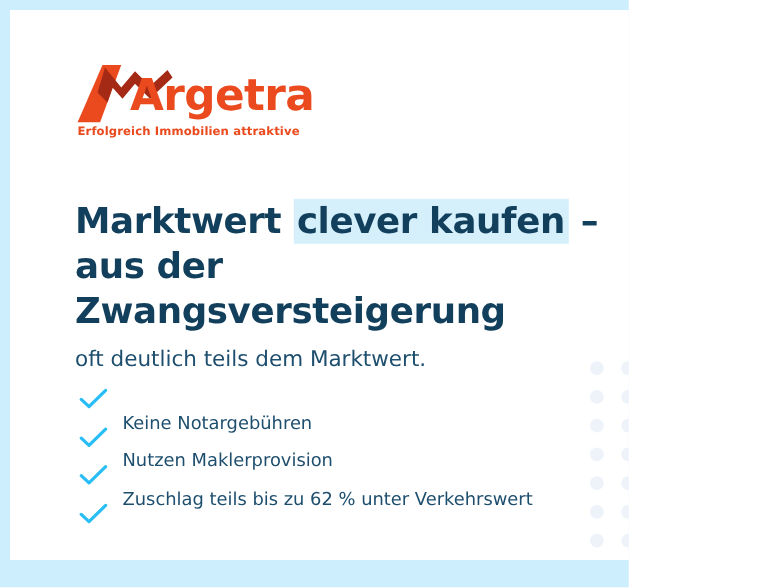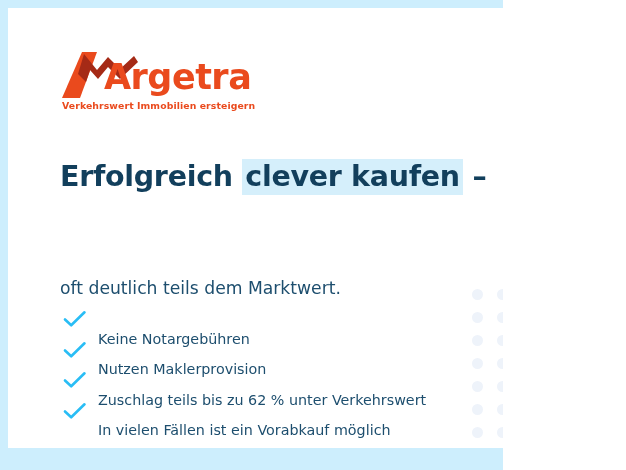--- a/index.html
+++ b/index.html
@@ -204,27 +204,28 @@
     <div id="logo">
       <span id="logo-mark">
         <svg width="80" height="46" viewBox="0 0 80 46" xmlns="http://www.w3.org/2000/svg">
 
           <polygon points="22,0 37,0 20,46 2,46" fill="#ea4a1d"></polygon>
 
           <polygon points="24,2 37,18 48,5 60,17 74,4 78,10 60,27 48,15 38,27 30,18 26,30 18,22" fill="#a52a16"></polygon>
         </svg>
       </span>
       <span id="logo-word">Argetra</span>
-      <span id="logo-tagline">Verkehrswert Immobilien ersteigern</span>
+      <span id="logo-tagline">Erfolgreich Immobilien attraktive</span>
     </div>
 
 
     <h1 id="headline">
-      <span><span>Erfolgreich </span><span class="hl">clever kaufen</span><span> –</span></span>
+      <span><span>Marktwert </span><span class="hl">clever kaufen</span><span> –</span></span>
       <br>
+      <span>aus der Zwangsversteigerung</span>
     </h1>
 
     <p id="subhead">
       <br>
       <span>oft deutlich teils dem Marktwert.</span>
     </p>
 
     <ul id="bullets" style="list-style:none;margin:0;padding:0;">
       <li class="bullet">
         <span class="check">
@@ -249,18 +250,17 @@
           </svg>
         </span>
         <span class="btext">Zuschlag teils bis zu 62 % unter Verkehrswert</span>
       </li>
       <li class="bullet">
         <span class="check">
           <svg width="24" height="18" viewBox="0 0 24 18" xmlns="http://www.w3.org/2000/svg">
             <path d="M2 9.5 L8.2 15.3 L21.5 2.3" fill="none" stroke="#29bdf5" stroke-width="2.6" stroke-linecap="round" stroke-linejoin="round"></path>
           </svg>
         </span>
-        <span class="btext">In vielen Fällen ist ein Vorabkauf möglich</span>
       </li>
     </ul>
 
   </div>
 </div>
 
 </body></html>

